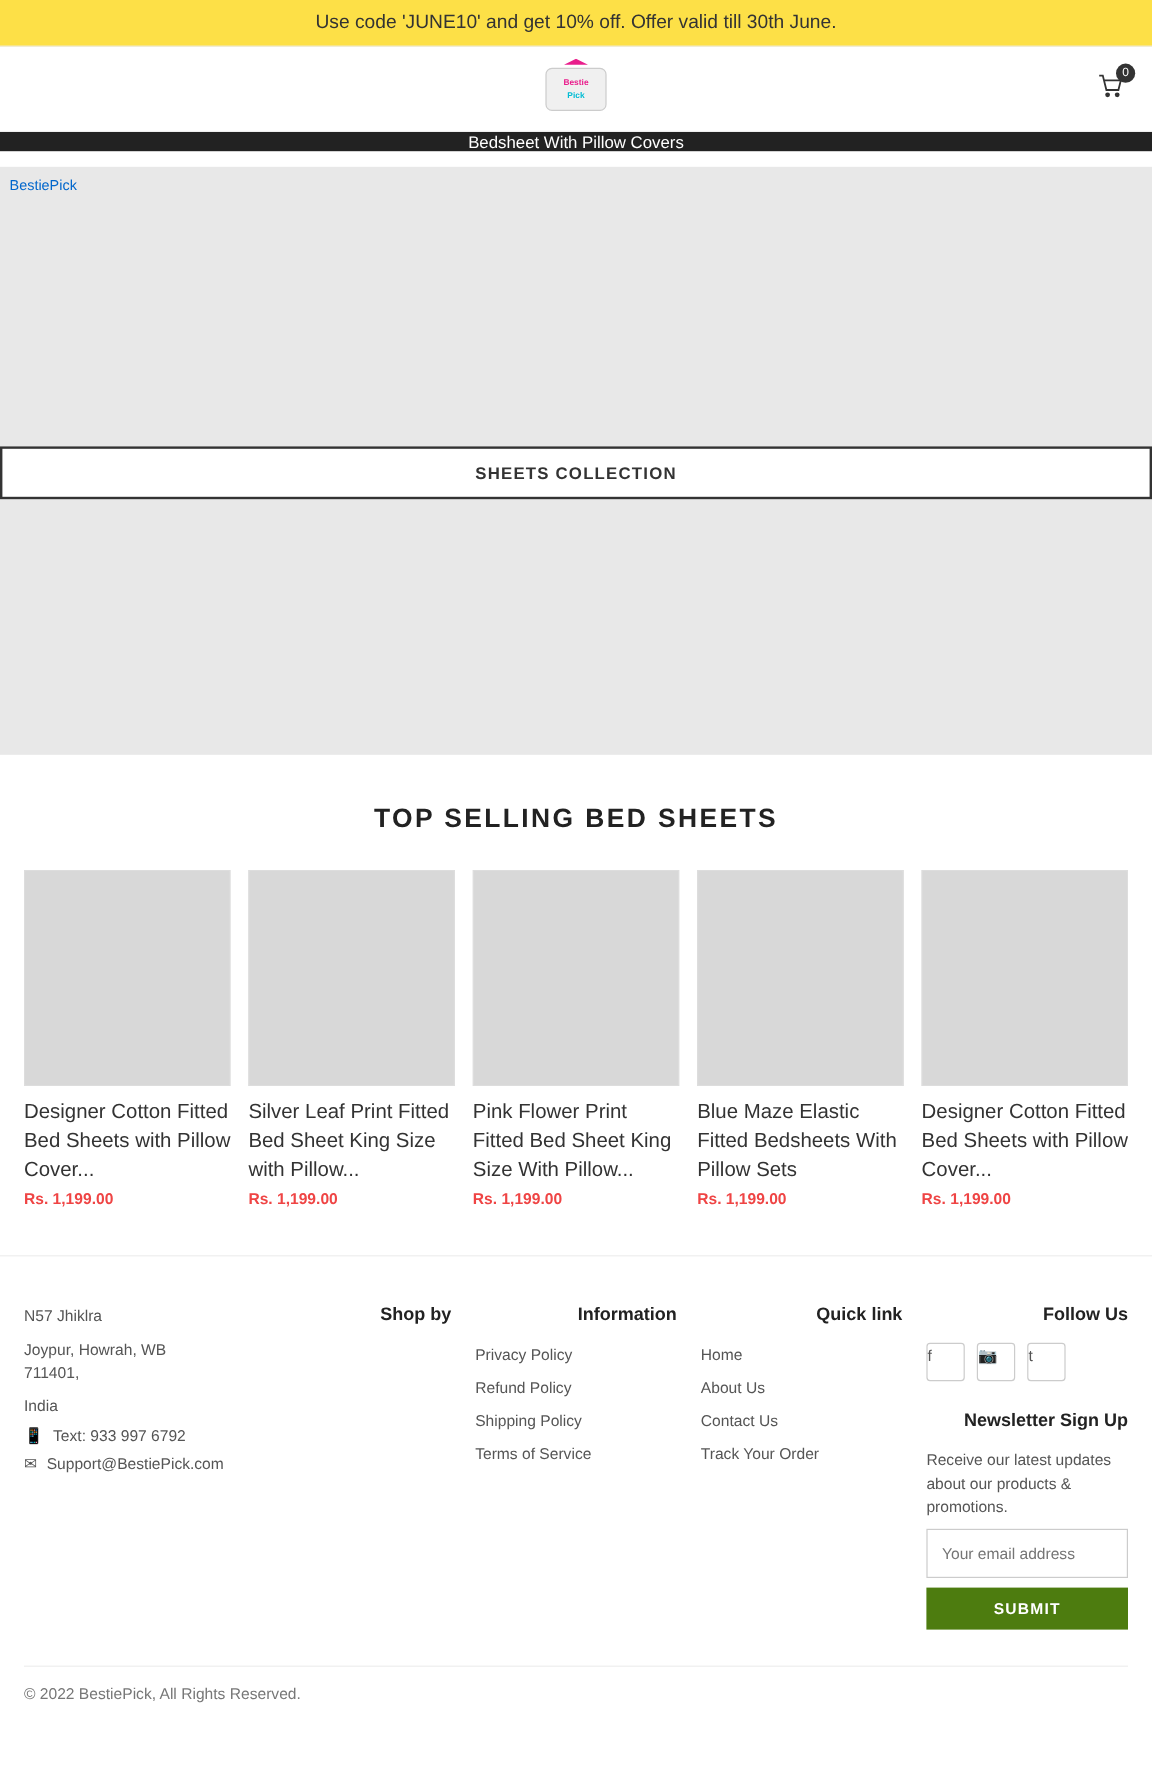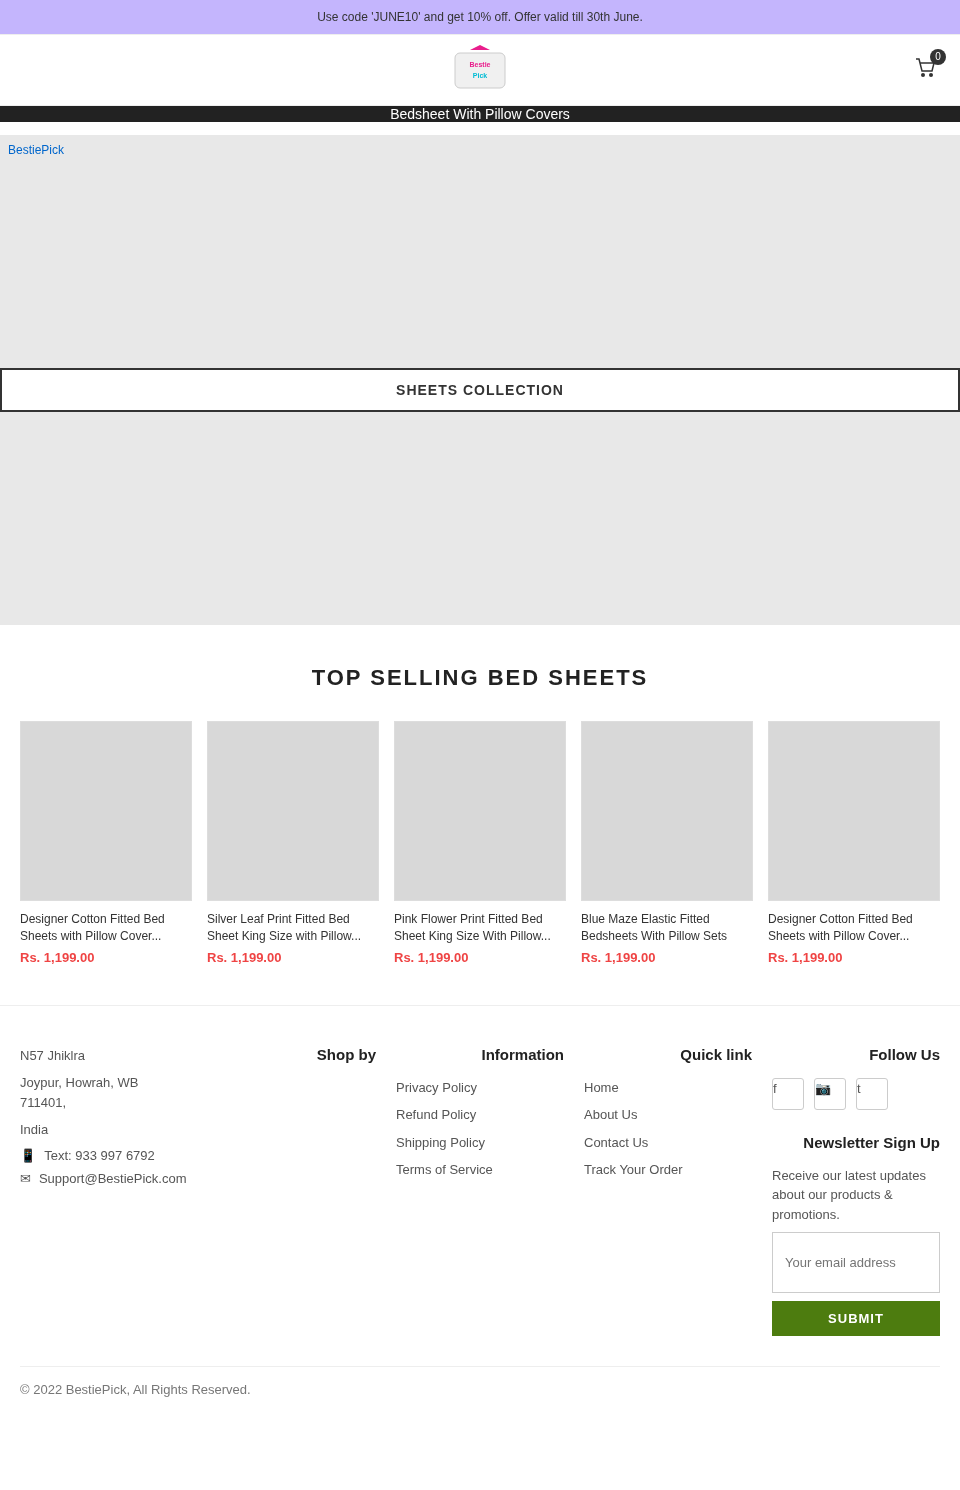--- a/index.html
+++ b/index.html
@@ -1,24 +1,24 @@
 <!DOCTYPE html>
 <html><head>
   <meta charset="utf-8">
   <style>
     * { box-sizing: border-box; margin: 0; padding: 0; }
     body { font-family: Arial, sans-serif; font-size: 14px; color: #333; background: #fff; width: 960px; }
 
     
     .top-banner {
-      background: #c4b5fd;
+      background: #fde047;
       border-bottom: 1px solid #eee;
       text-align: center;
       padding: 10px;
-      font-size: 12px;
+      font-size: 16px;
       color: #333;
     }
 
     
     .header {
       display: flex;
       align-items: center;
       justify-content: center;
       padding: 10px 20px;
       position: relative;
@@ -144,21 +144,21 @@
       cursor: pointer;
     }
     .product-img {
       width: 100%;
       height: 180px;
       background: #d8d8d8;
       border: 1px solid #ddd;
       margin-bottom: 10px;
     }
     .product-name {
-      font-size: 12px;
+      font-size: 17px;
       color: #333;
       margin-bottom: 5px;
       line-height: 1.4;
     }
     .product-price {
       font-size: 13px;
       color: #ef4444;
       font-weight: bold;
     }
 
@@ -218,21 +218,21 @@
       text-decoration: none;
     }
     .newsletter-text {
       font-size: 13px;
       color: #555;
       margin-bottom: 12px;
       line-height: 1.5;
     }
     .newsletter-input {
       width: 100%;
-      padding: 22px 12px;
+      padding: 12px 12px;
       border: 1px solid #ccc;
       font-size: 13px;
       margin-bottom: 8px;
       outline: none;
     }
     .newsletter-btn {
       width: 100%;
       padding: 10px;
       background: #4d7c0f;
       color: #fff;

